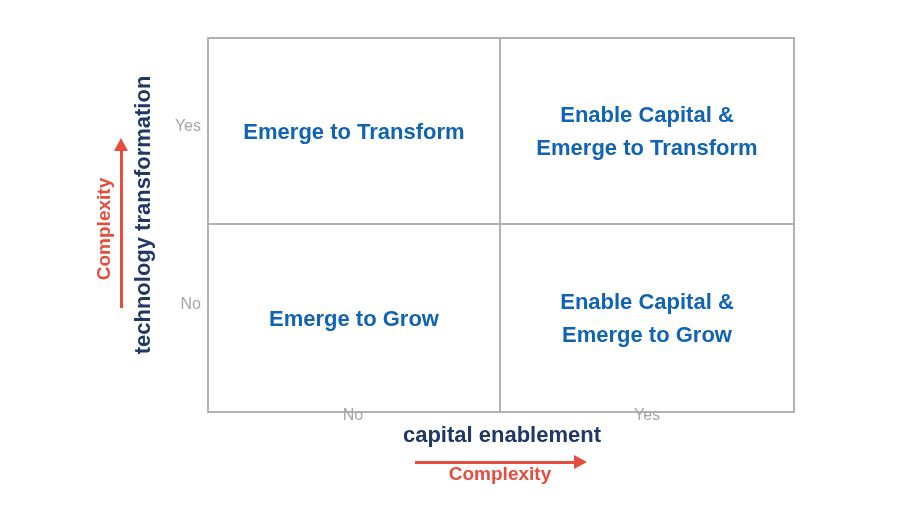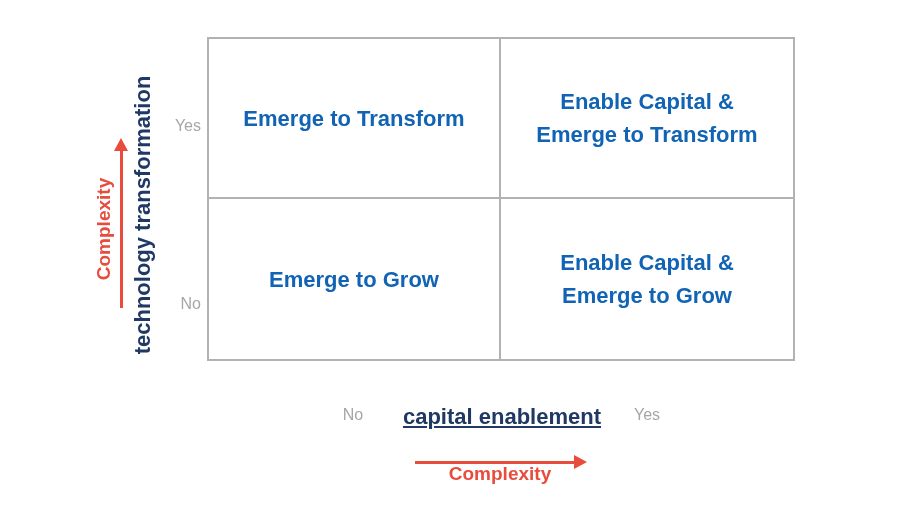--- a/index.html
+++ b/index.html
@@ -17,21 +17,21 @@
     position: relative;
     width: 900px;
     height: 513px;
     background: var(--background);
     overflow: hidden;
   }
   
   .grid {
     position: absolute;
     left: 207px; top: 37px;
-    width: 588px; height: 324px;
+    width: 588px; height: 376px;
     border: 2px solid var(--grid-line);
     display: grid;
     grid-template-columns: 1fr 1fr;
     grid-template-rows: 1fr 1fr;
     background: #fff;
   }
   .quadrant {
     display: flex;
     flex-direction: column;
     align-items: center;
@@ -56,26 +56,25 @@
   }
   .tick-y { left: 95px; width: 106px; text-align: right; }
   .tick-y-top { top: 112px; }
   .tick-y-bottom { top: 290px; }
   .tick-x { width: 100px; text-align: center; top: 401px; }
   .tick-x-left { left: 303px; }
   .tick-x-right { left: 597px; }
   
   .x-title {
     position: absolute;
-    left: 352px; top: 404px; width: 300px;
+    left: 352px; top: 422px; width: 300px;
     text-align: center;
     color: var(--axis-title);
     font-size: 22px;
     font-weight: 700;
-    text-decoration: underline;
   }
   .x-complexity {
     position: absolute;
     left: 400px; top: 463px; width: 200px;
     text-align: center;
     color: var(--complexity);
     font-size: 19px;
     font-weight: 700;
   }
   

